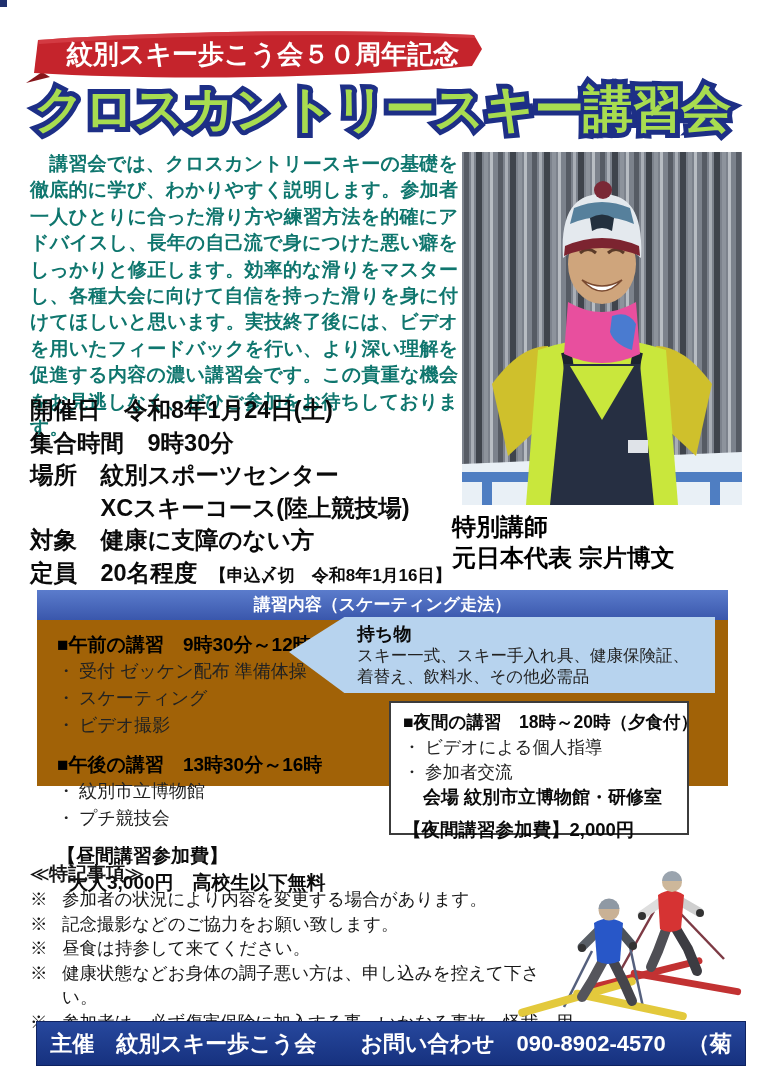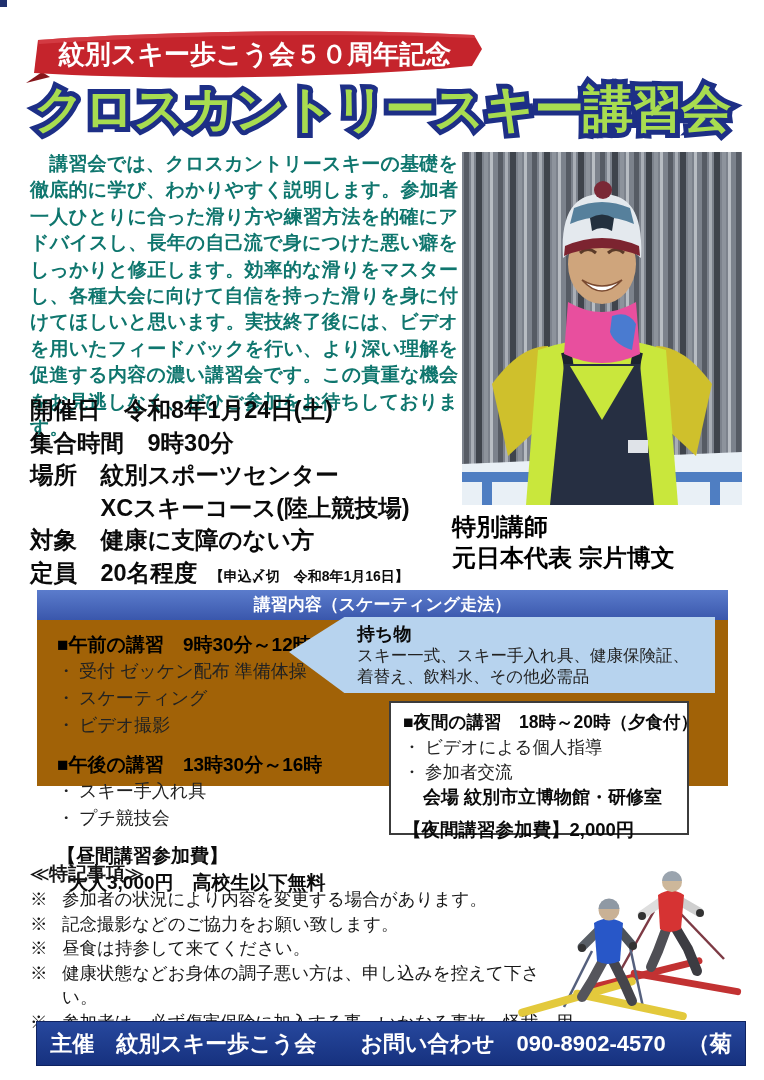--- a/index.html
+++ b/index.html
@@ -6,41 +6,41 @@
   .poster{
     position:relative;width:764px;height:1080px;background:#ffffff;overflow:hidden;
     font-family:"Liberation Sans",sans-serif;color:#0a0a0a;
   }
   .abs{position:absolute;}
   
   .corner-mark{left:0;top:0;width:7px;height:7px;background:#20306e;}
   
   .ribbon{left:24px;top:28px;width:462px;height:56px;}
   .ribbon svg{position:absolute;left:0;top:0;}
-  .ribbon-text{position:absolute;left:0;top:9px;width:100%;text-align:center;
+  .ribbon-text{position:absolute;left:8px;top:9px;width:100%;text-align:center;
     color:#ffffff;font-weight:bold;font-size:26px;letter-spacing:0px;}
   
   .title{left:26px;top:74px;width:712px;height:74px;text-align:center;
     font-size:50px;font-weight:bold;letter-spacing:-1px;line-height:70px;text-decoration:underline;}
   .title .stroke{position:absolute;left:0;right:0;top:0;color:#1d2f86;
     -webkit-text-stroke:10px #1d2f86;}
   .title .fill{position:absolute;left:0;right:0;top:0;color:#a8dc50;}
   
   .intro{left:30px;top:151px;width:428px;font-size:19px;line-height:26.4px;
     font-weight:bold;text-align:justify;color:#0f766e;}
   
   .photo{left:462px;top:152px;width:280px;height:353px;}
   .caption{left:452px;top:511px;width:300px;color:#000000;font-weight:bold;}
   .caption .role{font-size:24px;line-height:31px;}
   .caption .name{font-size:24px;line-height:31px;}
   
   .details{left:30px;top:394px;width:445px;font-size:23.5px;font-weight:bold;}
   .detail-line{line-height:32.5px;white-space:nowrap;}
   .capacity{line-height:32.5px;white-space:nowrap;}
-  .capacity .note{font-size:14px;margin-left:6px;}
+  .capacity .note{font-size:17px;margin-left:6px;}
   
   .program{left:37px;top:590px;width:691px;height:196px;background:#a16207;}
   .prog-header{height:30px;line-height:30px;text-align:center;color:#ffffff;
     font-weight:bold;font-size:17px;background:linear-gradient(180deg,#5b7ccc,#3a57ac);}
   .left-col{position:absolute;left:20px;top:42px;width:345px;}
   .prog-heading{font-size:19px;font-weight:bold;line-height:26px;color:#000;}
   .prog-item{display:flex;font-size:18px;line-height:27px;color:#222;}
   .prog-item .marker{width:22px;flex:none;}
   .afternoon-block{margin-top:13px;}
   .fee-block{margin-top:10px;font-weight:bold;font-size:19px;line-height:27px;}
@@ -176,21 +176,21 @@
           <div class="prog-item">
             <span class="marker">・</span>
             <span class="txt">ビデオ撮影</span>
           </div>
         </div>
       <div class="afternoon-block">
         <div class="prog-heading">■午後の講習　13時30分～16時</div>
         <div id="afternoon-items">
             <div class="prog-item">
               <span class="marker">・</span>
-              <span class="txt">スキー手入れ具</span>
+              <span class="txt">紋別市立博物館</span>
             </div>
             <div class="prog-item">
               <span class="marker">・</span>
               <span class="txt">プチ競技会</span>
             </div>
           </div>
       </div>
       <div class="fee-block">
         <div>【昼間講習参加費】</div>
         <div class="fee-value">大人3,000円　高校生以下無料</div>

